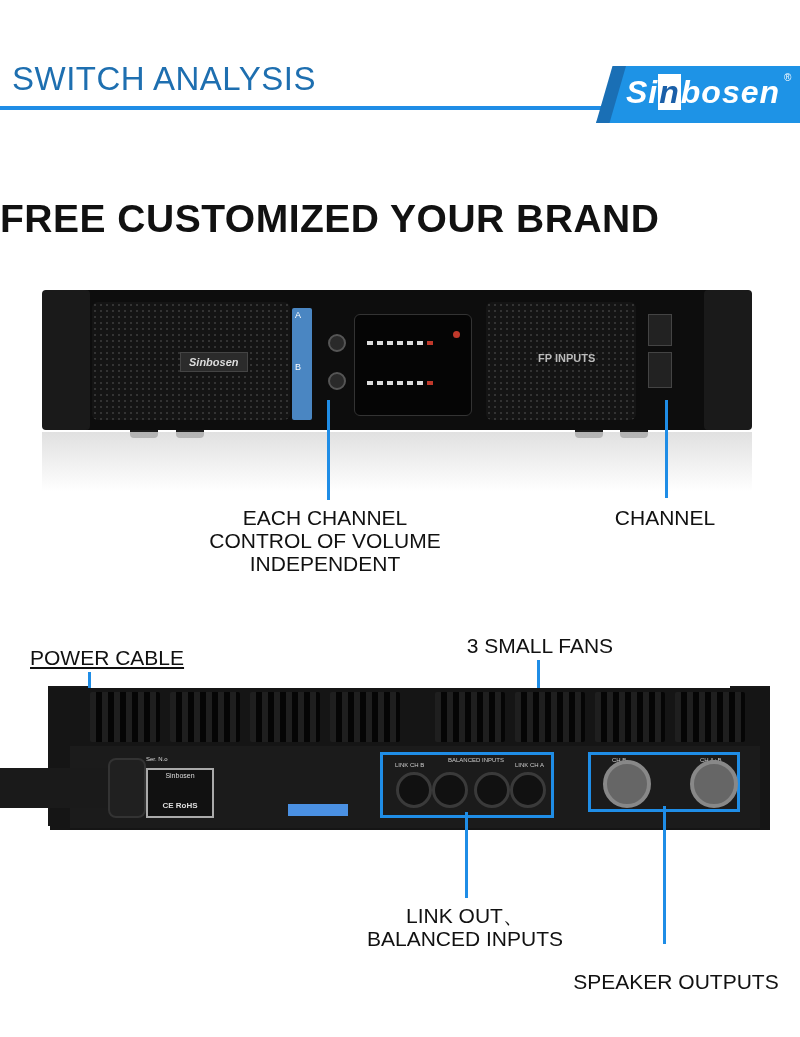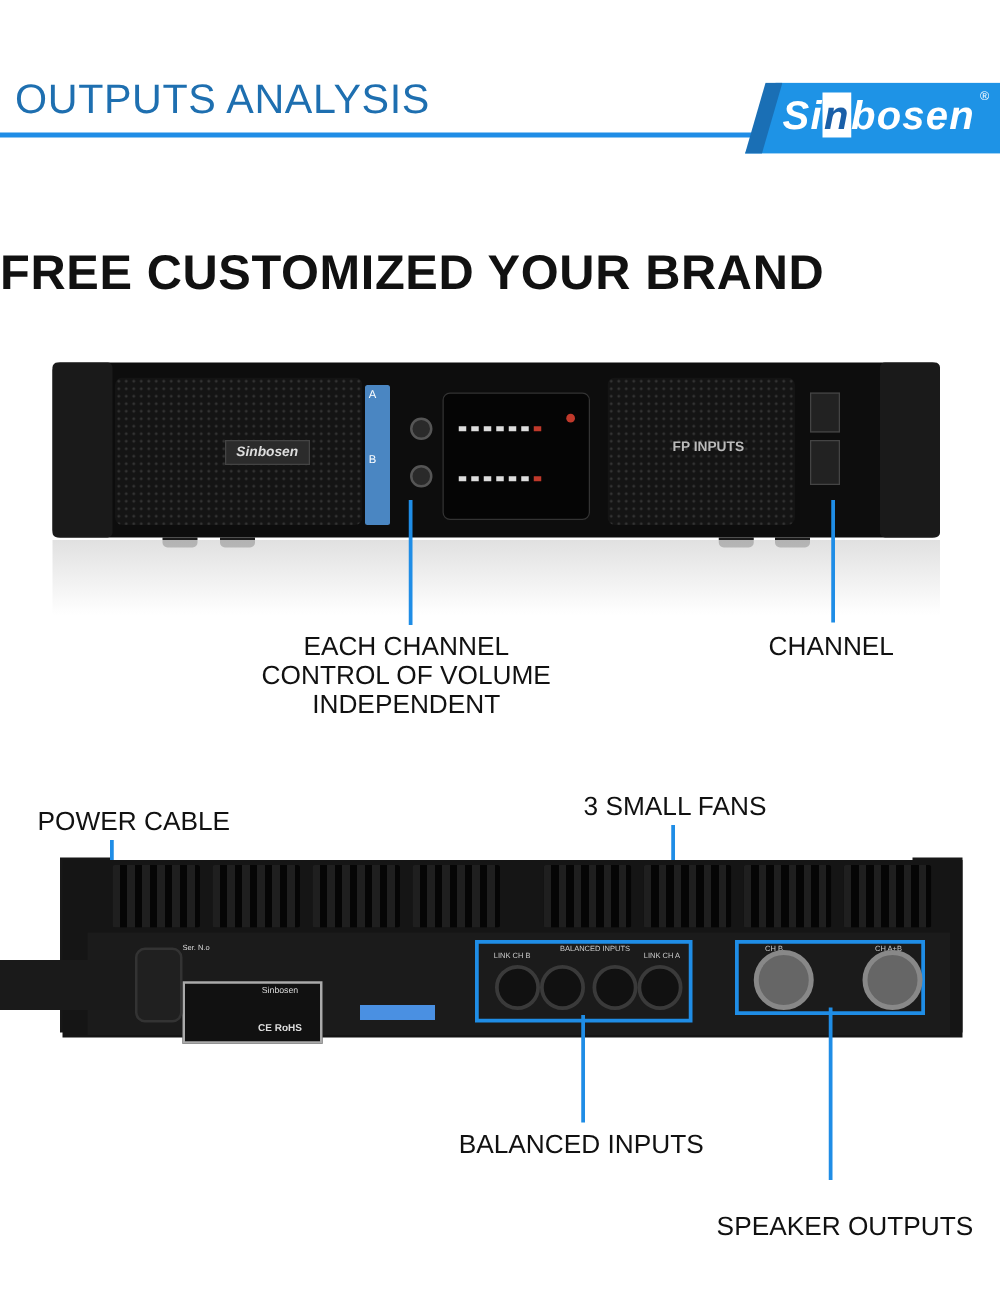--- a/index.html
+++ b/index.html
@@ -46,21 +46,21 @@
   .highlight-box { border:3px solid #1f8de6; }
   .xlr { width:30px; height:30px; border-radius:50%; background:#111; border:3px solid #3a3a3a; }
   .speakon { width:40px; height:40px; border-radius:50%; background:#666; border:4px solid #888; }
   .label-plate { background:#111; border:2px solid #aaa; color:#ddd; font-size:7px; }
   .dip { background:#4a90e2; }
   .cable { background:#1a1a1a; height:40px; border-radius:20px; }
 </style>
 </head>
 <body>
 
-<div class="abs header-title">OUTPUTS ANALYSIS</div>
+<div class="abs header-title">SWITCH ANALYSIS</div>
 <div class="abs header-line"></div>
 <div class="abs logo-box"></div>
 <div class="abs logo-stripe"></div>
 <div class="abs logo-text"><span>Si</span><span class="hl">n</span><span>bosen</span></div>
 <div class="abs logo-reg">®</div>
 
 <div class="abs headline">FREE CUSTOMIZED YOUR BRAND</div>
 
 <div class="abs amp-front">
   <div class="abs ear" style="left:0;top:0;width:48px;height:140px;"></div>
@@ -106,40 +106,40 @@
 
 <div class="abs callout-line" style="left:327px;top:400px;height:100px;"></div>
 <div class="abs label" style="left:180px;width:290px;top:506px;">
   <div>EACH CHANNEL</div>
   <div>CONTROL OF VOLUME</div>
   <div>INDEPENDENT</div>
 </div>
 <div class="abs callout-line" style="left:665px;top:400px;height:98px;"></div>
 <div class="abs label" style="left:600px;width:130px;top:506px;">CHANNEL</div>
 
-<div class="abs label" style="left:30px;top:646px;text-align:center;">POWER CABLE</div>
+<div class="abs label" style="left:30px;top:646px;text-align:center;text-decoration:underline;">POWER CABLE</div>
 <div class="abs callout-line" style="left:88px;top:672px;height:80px;"></div>
 <div class="abs label" style="left:440px;width:200px;top:634px;">3 SMALL FANS</div>
 <div class="abs callout-line" style="left:537px;top:660px;height:52px;"></div>
 
 <div class="abs" style="left:48px;top:686px;width:40px;height:140px;background:#181818;"></div>
 <div class="abs" style="left:730px;top:686px;width:40px;height:140px;background:#181818;"></div>
 <div class="abs amp-rear">
   <div class="abs fan" style="left:40px;top:4px;width:70px;height:50px;"></div>
   <div class="abs fan" style="left:120px;top:4px;width:70px;height:50px;"></div>
   <div class="abs fan" style="left:200px;top:4px;width:70px;height:50px;"></div>
   <div class="abs fan" style="left:280px;top:4px;width:70px;height:50px;"></div>
   <div class="abs fan" style="left:385px;top:4px;width:70px;height:50px;"></div>
   <div class="abs fan" style="left:465px;top:4px;width:70px;height:50px;"></div>
   <div class="abs fan" style="left:545px;top:4px;width:70px;height:50px;"></div>
   <div class="abs fan" style="left:625px;top:4px;width:70px;height:50px;"></div>
   <div class="abs rear-panel" style="left:20px;top:58px;width:690px;height:82px;"></div>
 
   <div class="abs" style="left:96px;top:68px;color:#ddd;font-size:6px;">Ser. N.o</div>
-  <div class="abs label-plate" style="left:96px;top:97px;width:64px;height:46px;padding-left:44px;">
+  <div class="abs label-plate" style="left:96px;top:80px;width:64px;height:46px;">
     <div style="text-align:center;padding-top:2px;">Sinbosen</div>
     <div style="text-align:center;padding-top:22px;font-size:8px;font-weight:bold;">CE  RoHS</div>
   </div>
   <div class="abs dip" style="left:238px;top:116px;width:60px;height:12px;"></div>
 </div>
 
 <div class="abs cable" style="left:-20px;top:768px;width:150px;"></div>
 <div class="abs" style="left:108px;top:758px;width:34px;height:56px;border-radius:8px;background:#202020;border:2px solid #333;"></div>
 
 <div class="abs highlight-box" style="left:380px;top:752px;width:168px;height:60px;"></div>
@@ -152,16 +152,17 @@
 <div class="abs xlr" style="left:510px;top:772px;"></div>
 
 <div class="abs highlight-box" style="left:588px;top:752px;width:146px;height:54px;"></div>
 <div class="abs" style="left:612px;top:757px;color:#ccc;font-size:6px;">CH B</div>
 <div class="abs" style="left:700px;top:757px;color:#ccc;font-size:6px;">CH A+B</div>
 <div class="abs speakon" style="left:603px;top:760px;"></div>
 <div class="abs speakon" style="left:690px;top:760px;"></div>
 
 <div class="abs callout-line" style="left:465px;top:812px;height:86px;"></div>
 <div class="abs label" style="left:340px;width:250px;top:904px;">
+  <div>LINK OUT、</div>
   <div>BALANCED INPUTS</div>
 </div>
 <div class="abs callout-line" style="left:663px;top:806px;height:138px;"></div>
 <div class="abs label" style="left:556px;width:240px;top:970px;">SPEAKER OUTPUTS</div>
 
 </body></html>

